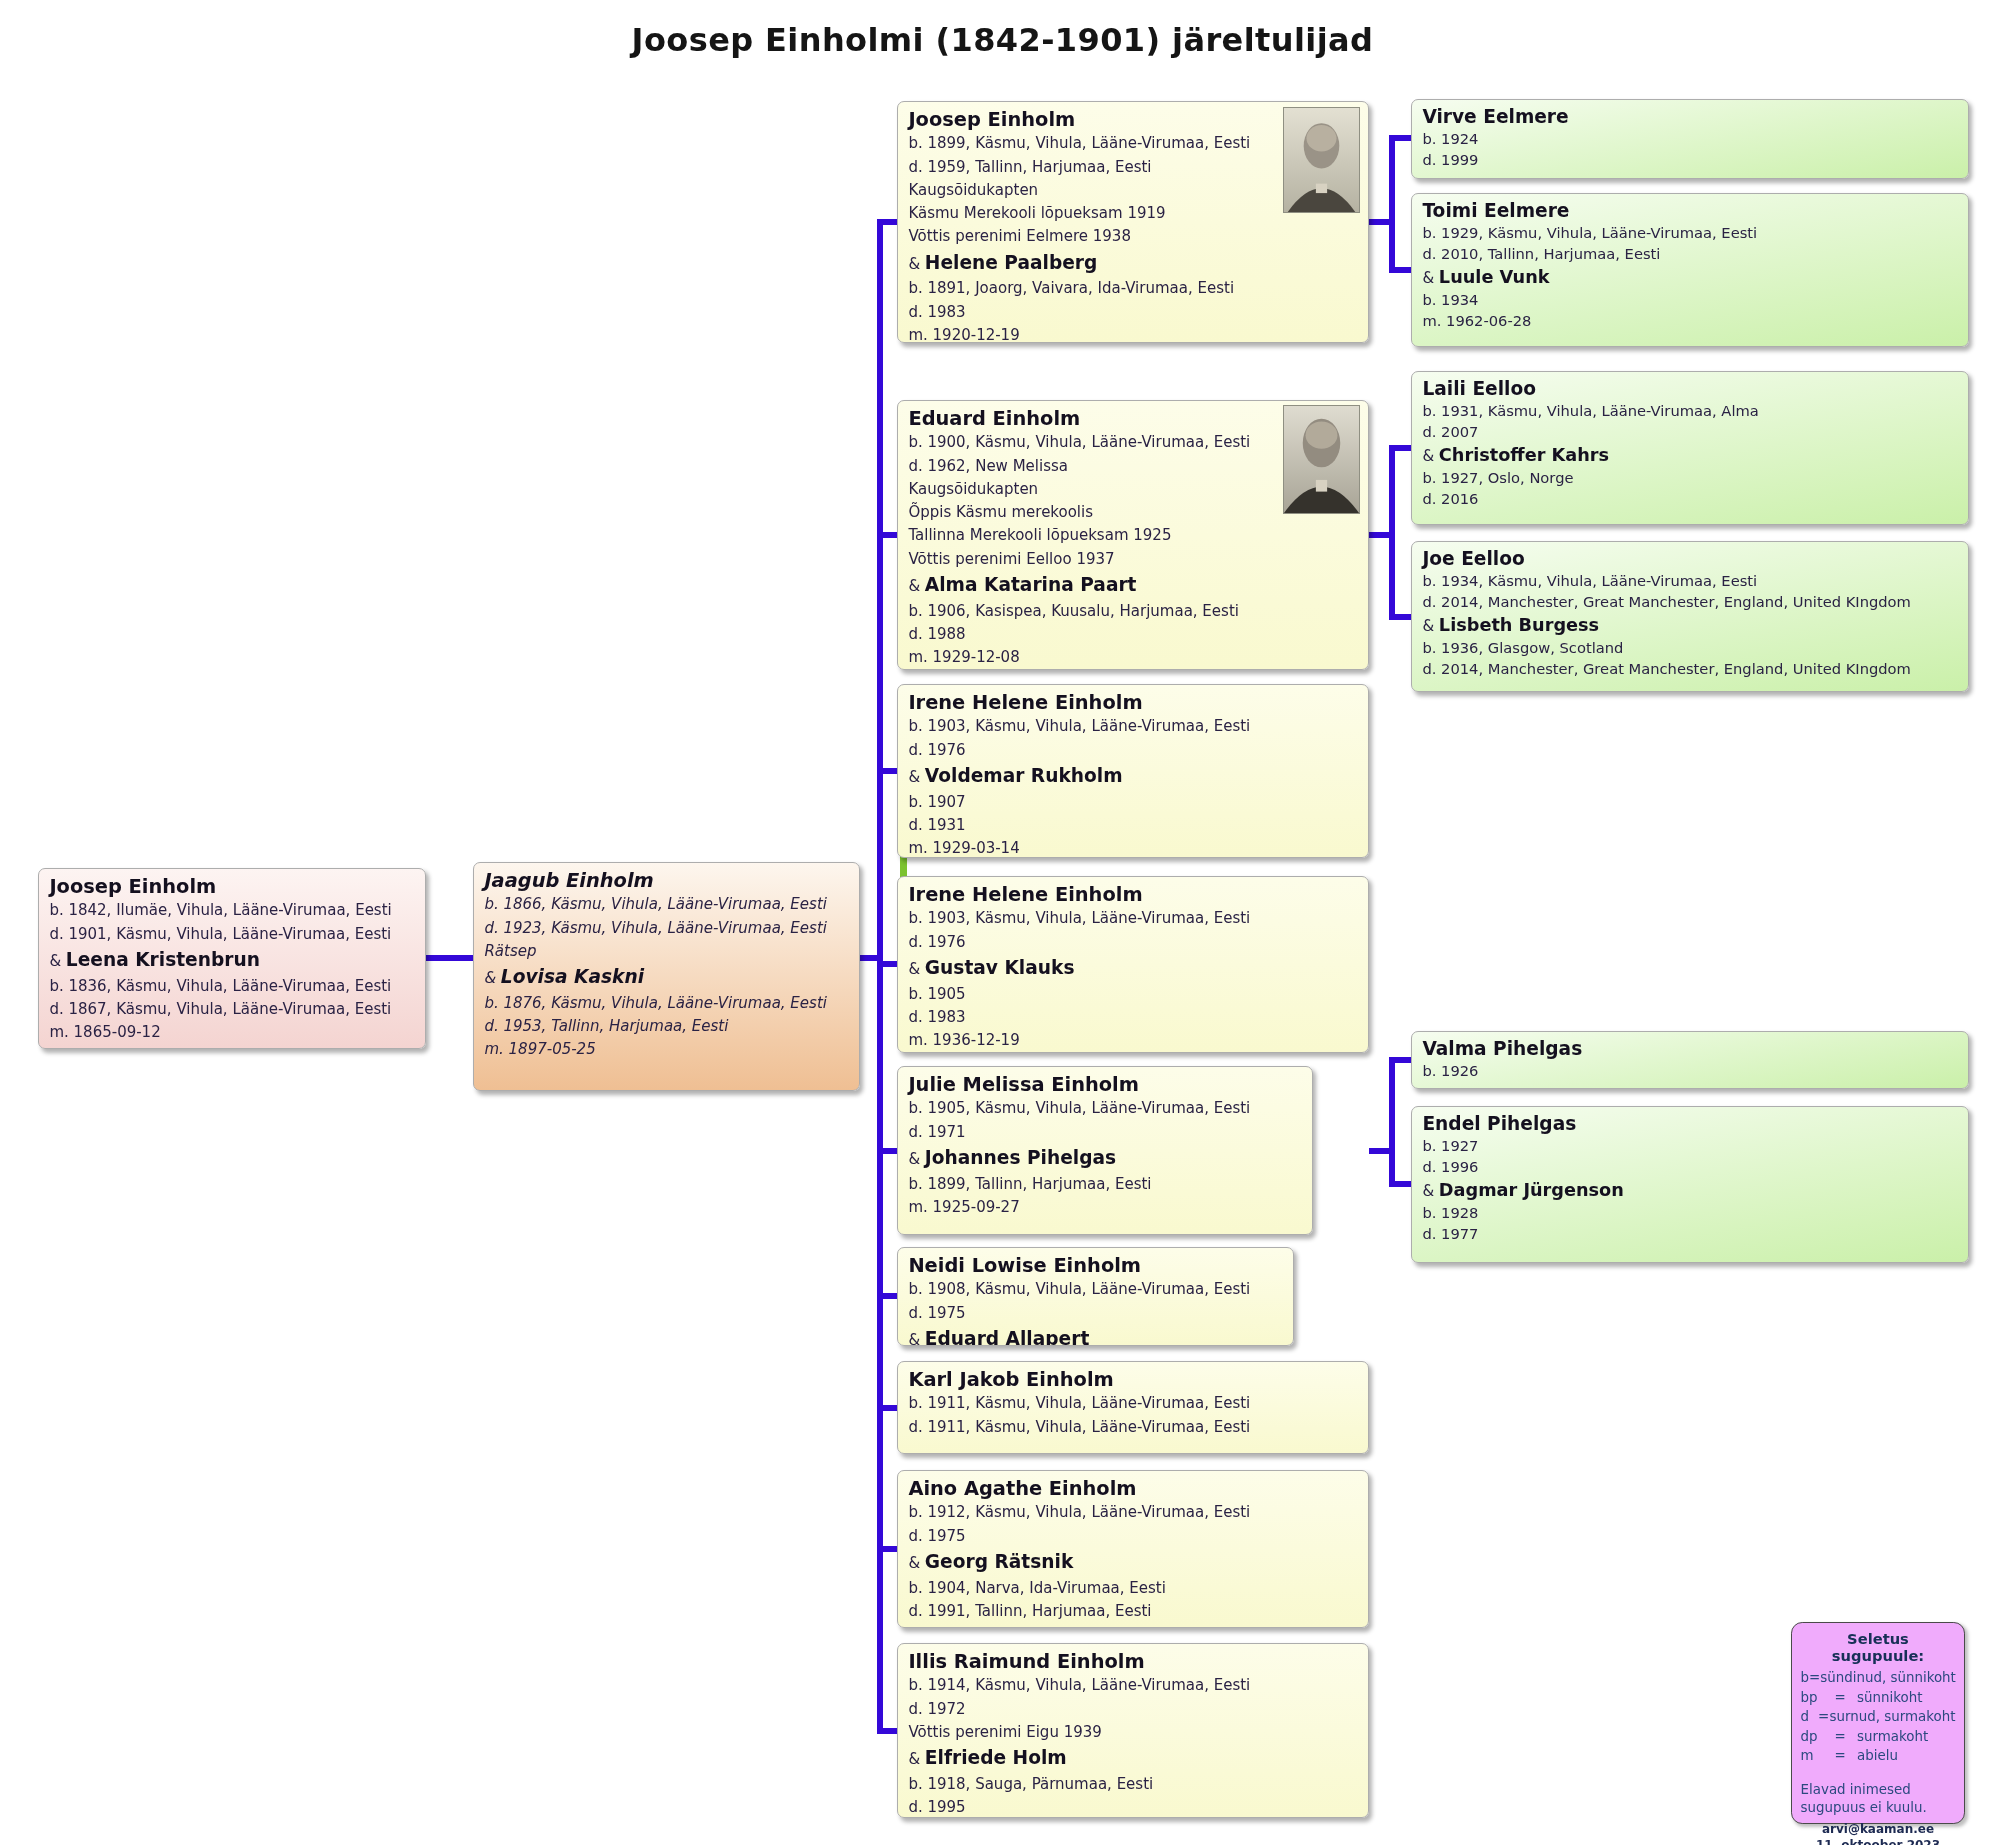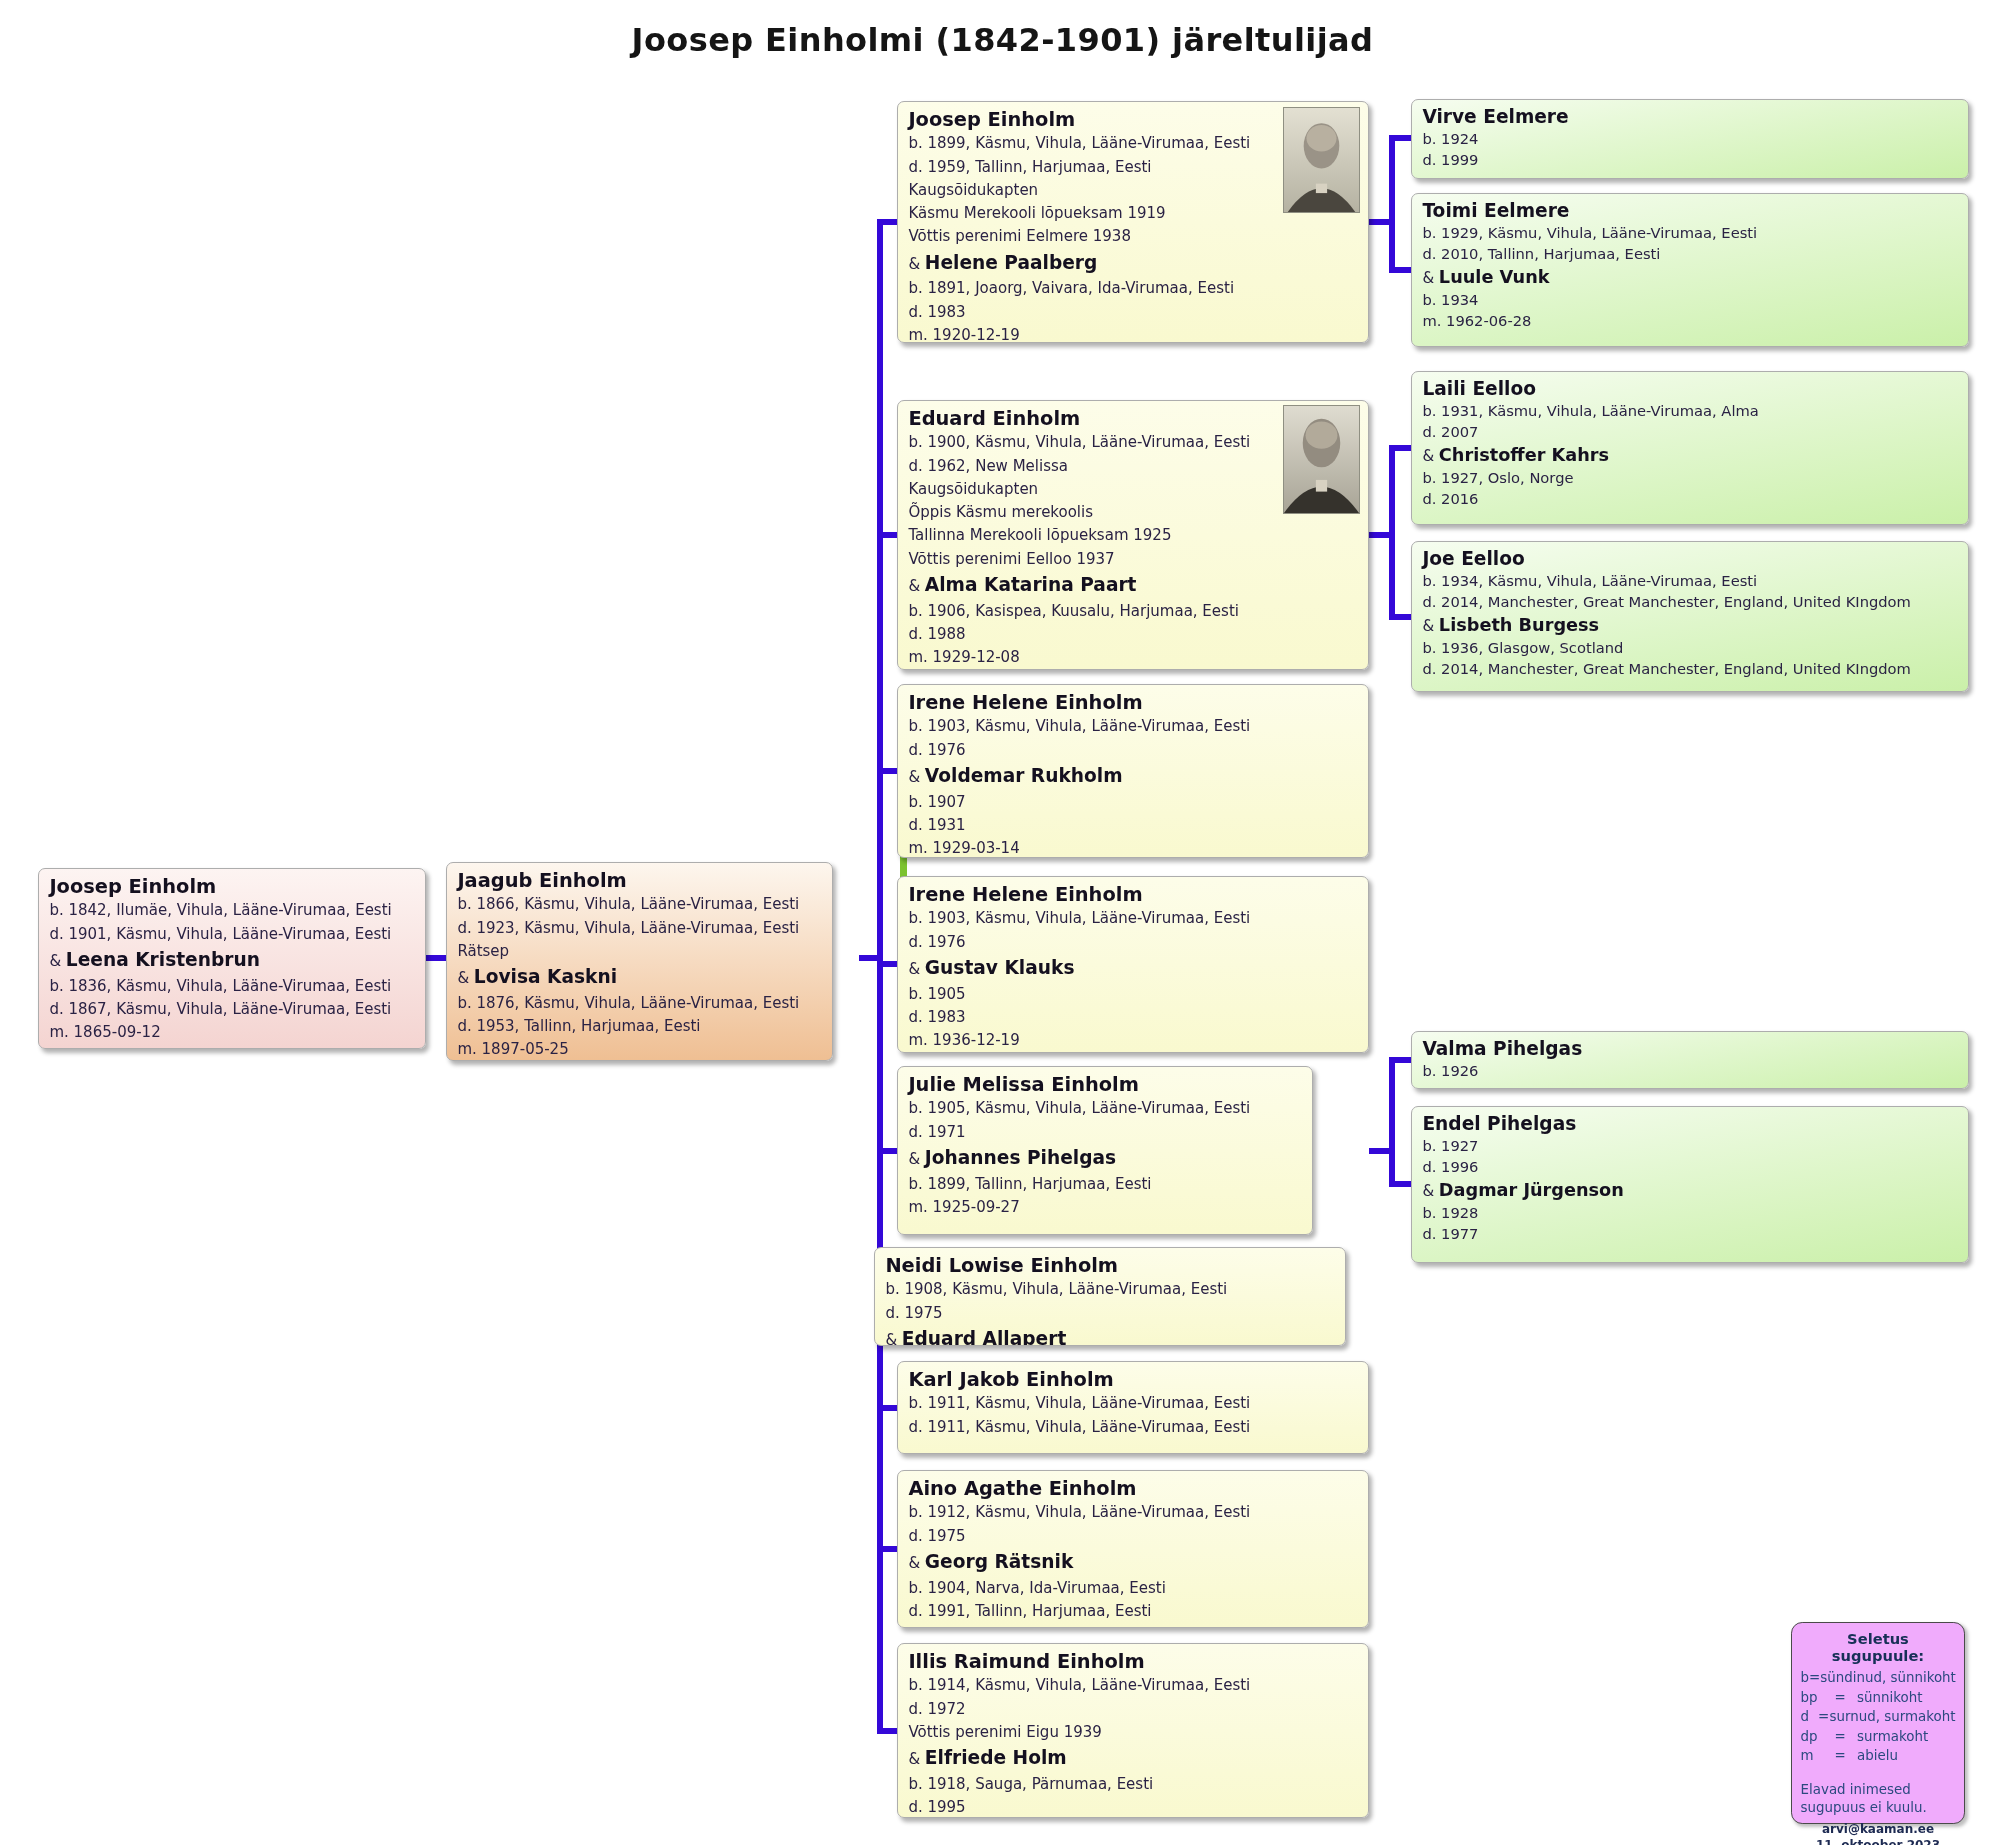--- a/index.html
+++ b/index.html
@@ -96,21 +96,21 @@
   <div class="plines">
       <div class="pline">b. 1842, Ilumäe, Vihula, Lääne-Virumaa, Eesti</div>
       <div class="pline">d. 1901, Käsmu, Vihula, Lääne-Virumaa, Eesti</div>
       <div class="pline"><span class="amp">&amp; </span><span class="sname">Leena Kristenbrun</span></div>
       <div class="pline">b. 1836, Käsmu, Vihula, Lääne-Virumaa, Eesti</div>
       <div class="pline">d. 1867, Käsmu, Vihula, Lääne-Virumaa, Eesti</div>
       <div class="pline">m. 1865-09-12</div>
     </div>
 </div>
 
-<div class="pbox gen2" style="left:446px;top:862px;width:387px;height:199px;">
+<div class="pbox gen2" style="left:473px;top:862px;width:387px;height:229px;font-style:italic;">
   <div class="pname">Jaagub Einholm</div>
   <div class="plines">
       <div class="pline">b. 1866, Käsmu, Vihula, Lääne-Virumaa, Eesti</div>
       <div class="pline">d. 1923, Käsmu, Vihula, Lääne-Virumaa, Eesti</div>
       <div class="pline">Rätsep</div>
       <div class="pline"><span class="amp">&amp; </span><span class="sname">Lovisa Kaskni</span></div>
       <div class="pline">b. 1876, Käsmu, Vihula, Lääne-Virumaa, Eesti</div>
       <div class="pline">d. 1953, Tallinn, Harjumaa, Eesti</div>
       <div class="pline">m. 1897-05-25</div>
     </div>
@@ -205,21 +205,21 @@
   <div class="pname">Julie Melissa Einholm</div>
   <div class="plines">
       <div class="pline">b. 1905, Käsmu, Vihula, Lääne-Virumaa, Eesti</div>
       <div class="pline">d. 1971</div>
       <div class="pline"><span class="amp">&amp; </span><span class="sname">Johannes Pihelgas</span></div>
       <div class="pline">b. 1899, Tallinn, Harjumaa, Eesti</div>
       <div class="pline">m. 1925-09-27</div>
     </div>
 </div>
 
-<div class="pbox child" style="left:874px;top:1247px;width:472px;height:99px;">
+<div class="pbox child" style="left:897px;top:1247px;width:397px;height:99px;">
   <div class="pname">Neidi Lowise Einholm</div>
   <div class="plines">
       <div class="pline">b. 1908, Käsmu, Vihula, Lääne-Virumaa, Eesti</div>
       <div class="pline">d. 1975</div>
       <div class="pline"><span class="amp">&amp; </span><span class="sname">Eduard Allapert</span></div>
     </div>
 </div>
 
 <div class="pbox child" style="left:897px;top:1361px;width:472px;height:93px;">
   <div class="pname">Karl Jakob Einholm</div>

